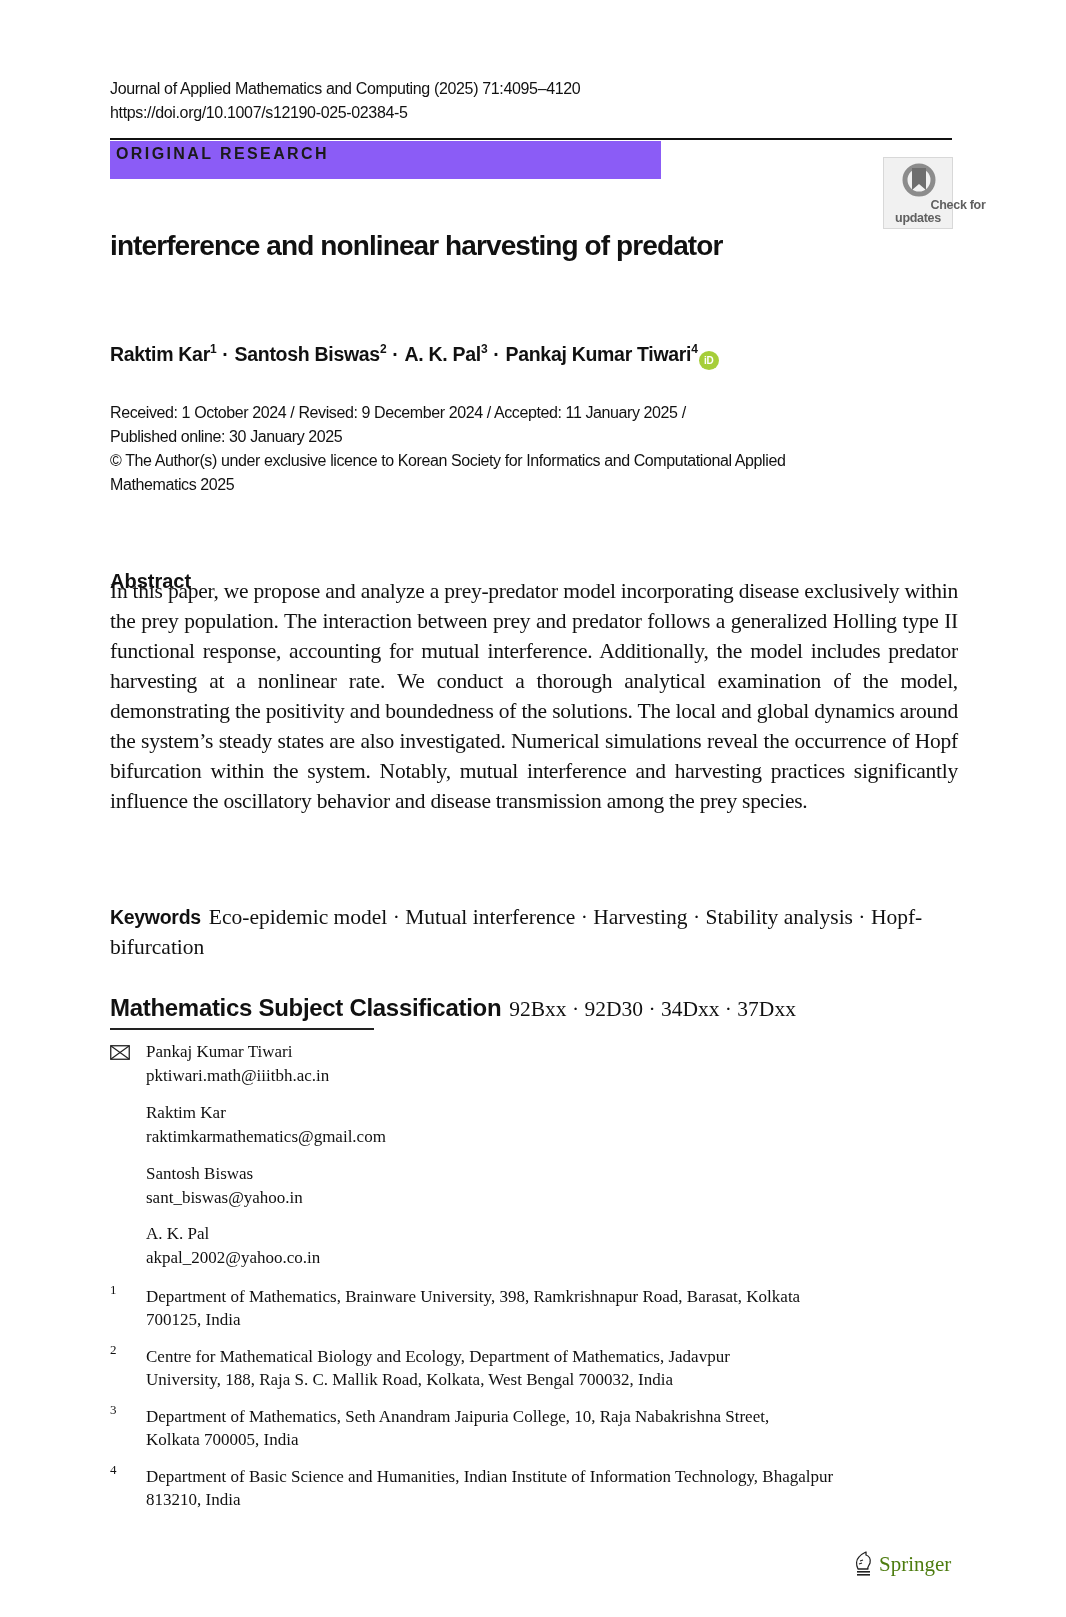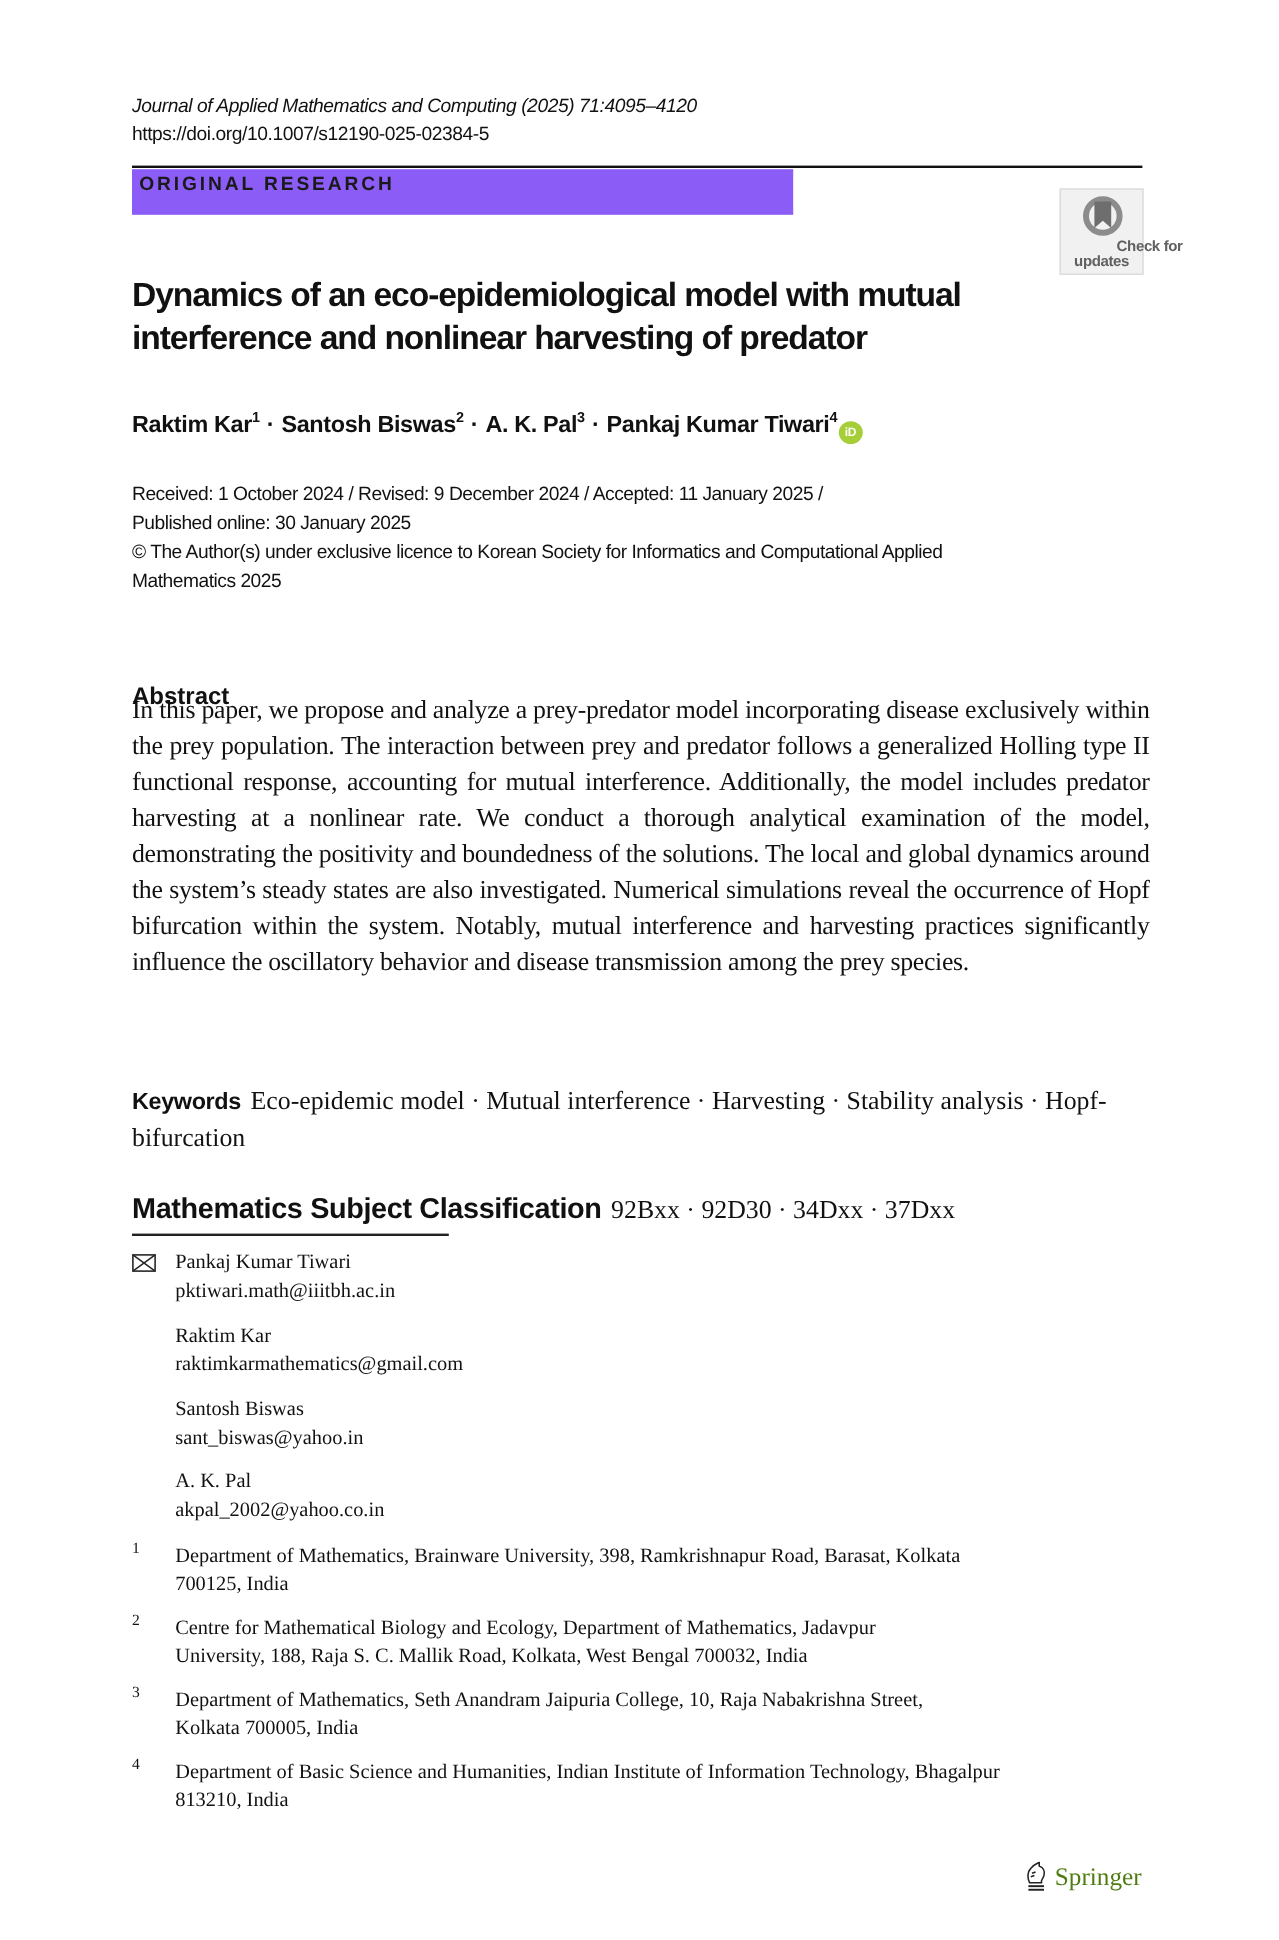--- a/index.html
+++ b/index.html
@@ -3,21 +3,21 @@
 <meta charset="utf-8">
 <style>
   html, body { margin: 0; padding: 0; background: #ffffff; }
   body { width: 1066px; height: 1617px; position: relative; overflow: hidden; color: #111; }
   .abs { position: absolute; }
   .sans { font-family: "Liberation Sans", "DejaVu Sans", sans-serif; }
   .serif { font-family: "Liberation Serif", "DejaVu Serif", serif; }
 
   
   .journal-line { left: 110px; font-size: 16px; line-height: 20px; letter-spacing: -0.35px; }
-  #journal-citation { top: 79px; font-style: italic; }
+  #journal-citation { top: 79px; }
   #doi { top: 103px; }
   .top-rule { left: 110px; top: 138px; width: 842px; height: 2px; background: #111; }
   .section-band { left: 110px; top: 141px; width: 551px; height: 38px; background: #8b5cf6; }
   .section-band span { position: absolute; left: 6px; top: 4px; font-size: 16px; font-weight: bold; letter-spacing: 2.4px; line-height: 18px; color: #1a1a1a; }
 
   
   .check-badge { left: 883px; top: 157px; width: 70px; height: 72px; background: #f1f1f1; border: 1px solid #d8d8d8; box-sizing: border-box; }
   .check-badge svg { position: absolute; left: 17px; top: 4px; }
   .check-badge .txt { position: absolute; left: 0; width: 100%; text-align: center; font-size: 12.5px; line-height: 13px; color: #606060; font-weight: bold; letter-spacing: -0.3px; }
   .check-badge .t1 { top: 41px; margin-left: 40px; }
@@ -80,21 +80,20 @@
 <div class="abs check-badge sans">
   <svg width="36" height="38" viewBox="0 0 36 38">
     <circle cx="18" cy="18" r="14" fill="none" stroke="#8c8c8c" stroke-width="5"></circle>
     <path d="M11 6 L25 6 L25 28 L18 22 L11 28 Z" fill="#6e6e6e"></path>
   </svg>
   <div class="txt t1">Check for</div>
   <div class="txt t2">updates</div>
 </div>
 
 <div class="abs title sans">
-  <div>Dynamics of an eco-epidemiological model with mutual</div>
   <div>interference and nonlinear harvesting of predator</div>
 </div>
 
 <div class="abs authors sans">
   <span>Raktim Kar</span><sup>1</sup><span class="sep">·</span><span>Santosh Biswas</span><sup>2</sup><span class="sep">·</span><span>A. K. Pal</span><sup>3</sup><span class="sep">·</span><span>Pankaj Kumar Tiwari</span><sup>4</sup><span class="orcid">iD</span>
 </div>
 
 <div class="abs dates sans">
   <div>Received: 1 October 2024 / Revised: 9 December 2024 / Accepted: 11 January 2025 /</div>
   <div>Published online: 30 January 2025</div>

